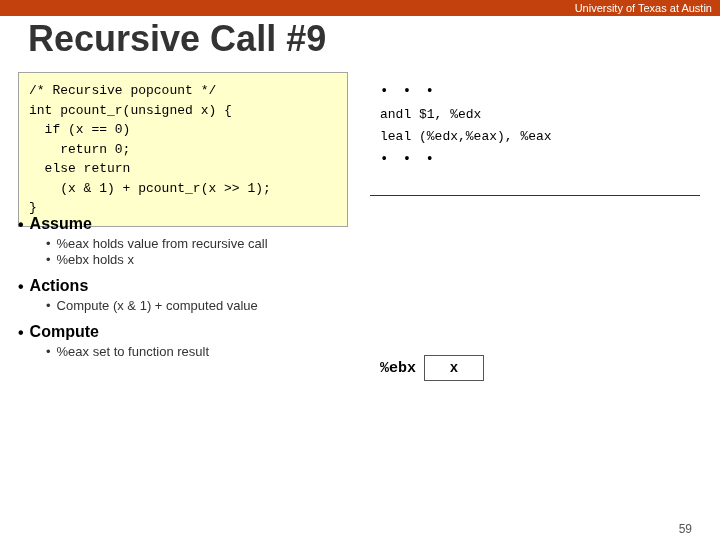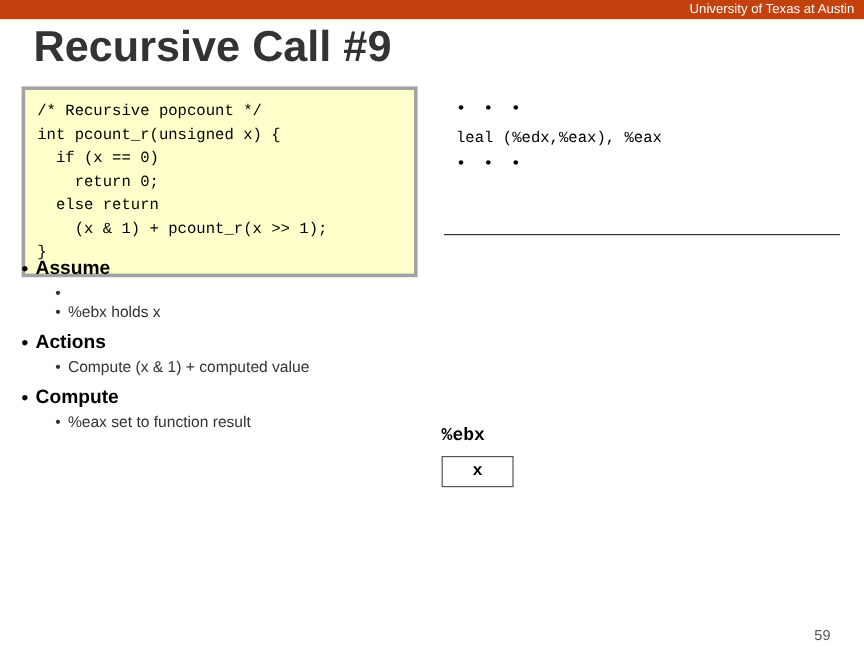--- a/index.html
+++ b/index.html
@@ -36,21 +36,21 @@
       color: #333333;
     }
 
     
     .code-box {
       position: absolute;
       top: 72px;
       left: 18px;
       width: 330px;
       background: #ffffcc;
-      border: 3px solid #a3a3a3;
+      border: 1px solid #a3a3a3;
       padding: 8px 10px;
       font-family: 'Courier New', Courier, monospace;
       font-size: 13px;
       color: #000000;
       line-height: 1.5;
     }
 
     
     .asm-box {
       position: absolute;
@@ -117,28 +117,27 @@
     }
 
     .section-gap {
       margin-top: 10px;
     }
 
     
     .ebx-container {
       position: absolute;
       top: 355px;
-      left: 368px;
-      display: flex;
-      align-items: flex-start;
+      left: 380px;
+      display: flex;
+      align-items: center;
       gap: 8px;
       font-family: 'Courier New', Courier, monospace;
       font-size: 15px;
       font-weight: bold;
-      flex-direction: column;
     }
 
     .ebx-label {
       font-size: 15px;
       font-weight: bold;
       color: #000000;
     }
 
     .ebx-value-box {
       border: 1px solid #555555;
@@ -176,34 +175,36 @@
   <span>int pcount_r(unsigned x) {</span><br>
   <span>&nbsp;&nbsp;if (x == 0)</span><br>
   <span>&nbsp;&nbsp;&nbsp;&nbsp;return 0;</span><br>
   <span>&nbsp;&nbsp;else return</span><br>
   <span>&nbsp;&nbsp;&nbsp;&nbsp;(x &amp; 1) + pcount_r(x &gt;&gt; 1);</span><br>
   <span>}</span>
 </div>
 
 <div class="asm-box">
   <div class="dots">• • •</div>
+  <div>andl   $1, %edx</div>
   <div>leal   (%edx,%eax), %eax</div>
   <div class="dots">• • •</div>
 </div>
 
 <div class="divider-line"></div>
 
 <div class="bullet-section">
 
   <div class="bullet-main">
     <span class="bullet-dot">•</span>
     <span>Assume</span>
   </div>
   <div class="bullet-sub">
     <span class="bullet-dot">•</span>
+    <span>%eax holds value from recursive call</span>
   </div>
   <div class="bullet-sub">
     <span class="bullet-dot">•</span>
     <span>%ebx holds x</span>
   </div>
 
   <div class="bullet-main section-gap">
     <span class="bullet-dot">•</span>
     <span>Actions</span>
   </div>

